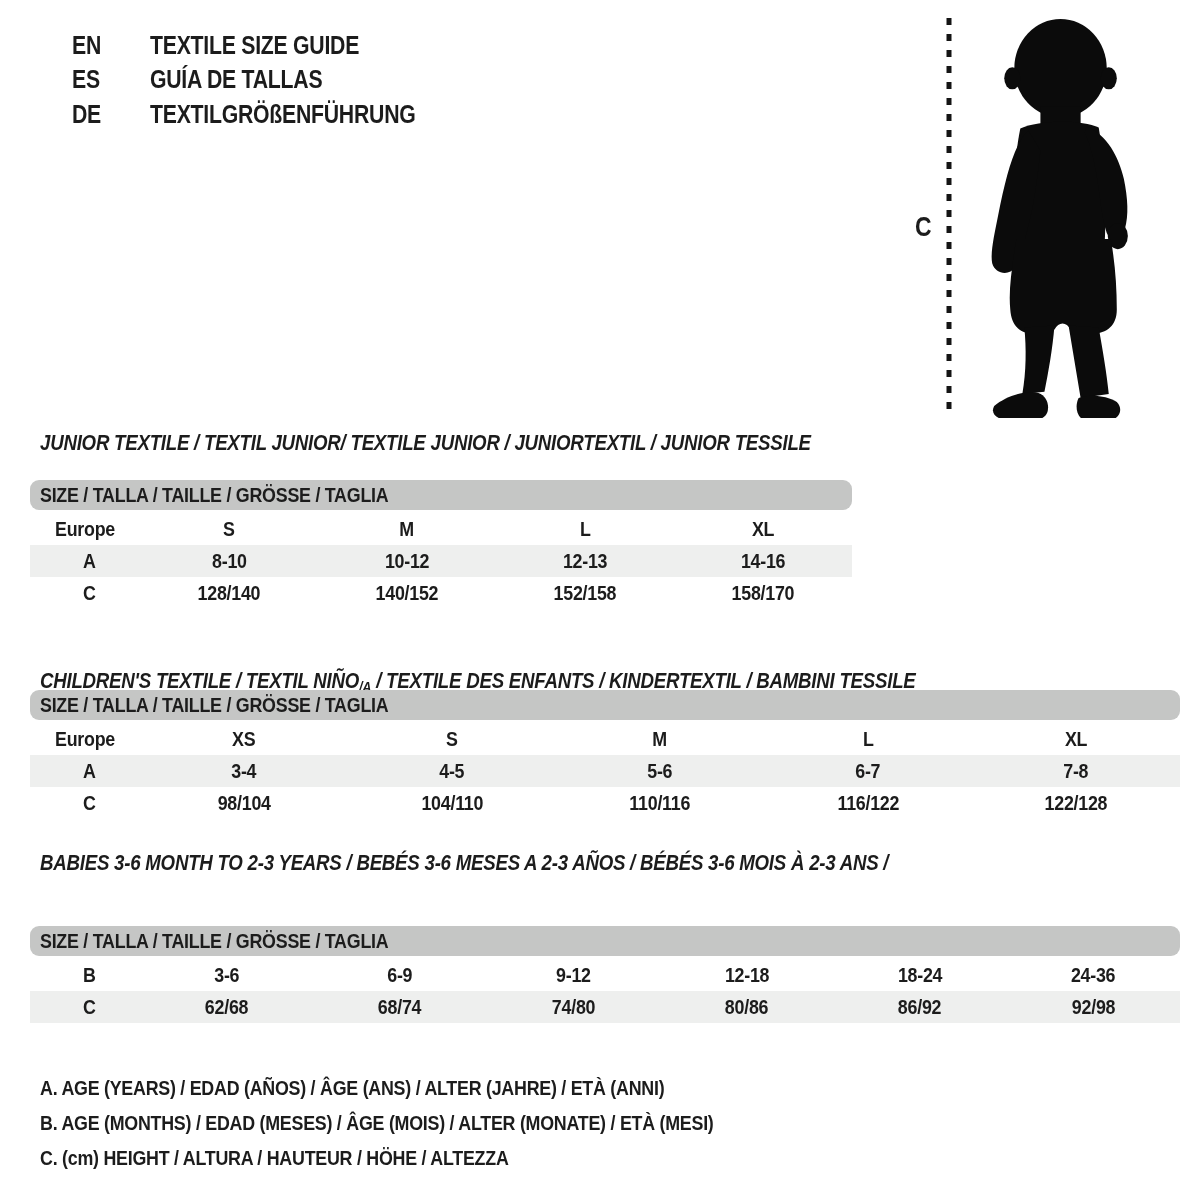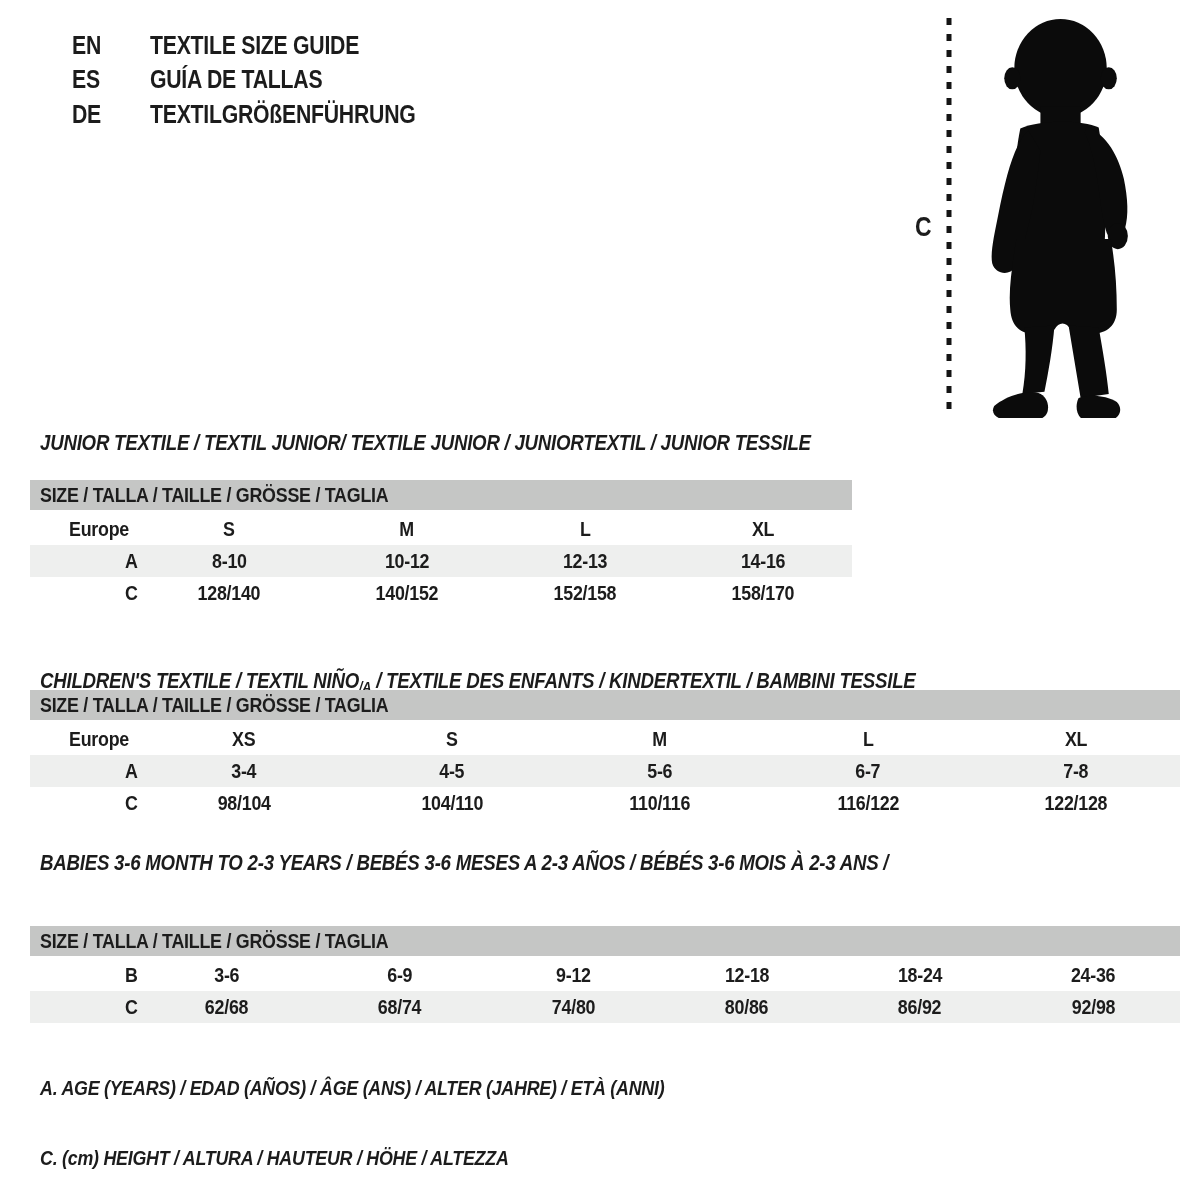--- a/index.html
+++ b/index.html
@@ -46,31 +46,32 @@
 
   
   .size-table { position:absolute; left:30px; }
   .w-junior { width:822px; }
   .w-wide { width:1150px; }
   .size-bar {
     height:30px; background:#c5c6c5;
     display:flex; align-items:center;
     padding-left:10px; font-size:21px;
     margin-bottom:3px;
+    border-radius:9px;
   }
   .t-row { height:32px; display:grid; align-items:center; font-size:21px; }
   .t-row.alt { background:#eeefee; }
   .cols4 { grid-template-columns:110px repeat(4,1fr); }
   .cols5 { grid-template-columns:110px repeat(5,1fr); }
   .cols6 { grid-template-columns:110px repeat(6,1fr); }
-  .t-lbl { padding-left:10px; text-align:right;text-decoration:underline; }
+  .t-lbl { padding-left:10px; text-align:center;text-decoration:underline; }
   .t-val { text-align:center; }
 
   
-  .footnote { position:absolute; left:40px; font-size:21px;font-style:italic; }
+  .footnote { position:absolute; left:40px; font-size:21px; }
 </style>
 </head>
 <body>
 
 <div class="canvas">
 
   <div class="lang-block">
     <div class="lang-row">
       <span class="lang-code"><span class="cnd">EN</span></span>
       <span class="cnd">TEXTILE SIZE GUIDE</span>
@@ -195,17 +196,20 @@
       <span class="t-val"><span class="cnd-c">74/80</span></span>
       <span class="t-val"><span class="cnd-c">80/86</span></span>
       <span class="t-val"><span class="cnd-c">86/92</span></span>
       <span class="t-val"><span class="cnd-c">92/98</span></span>
     </div>
   </div>
 
   <div class="footnote" style="top:1076px;">
     <span class="cnd">A. AGE (YEARS) / EDAD (AÑOS) / ÂGE (ANS) / ALTER (JAHRE) / ETÀ (ANNI)</span>
   </div>
+  <div class="footnote" style="top:1111px;">
+    <span class="cnd">B. AGE (MONTHS) / EDAD (MESES) / ÂGE (MOIS) / ALTER (MONATE) / ETÀ (MESI)</span>
+  </div>
   <div class="footnote" style="top:1146px;text-align:right;">
     <span class="cnd">C. (cm) HEIGHT / ALTURA / HAUTEUR / HÖHE / ALTEZZA</span>
   </div>
 
 </div>
 
 </body></html>

